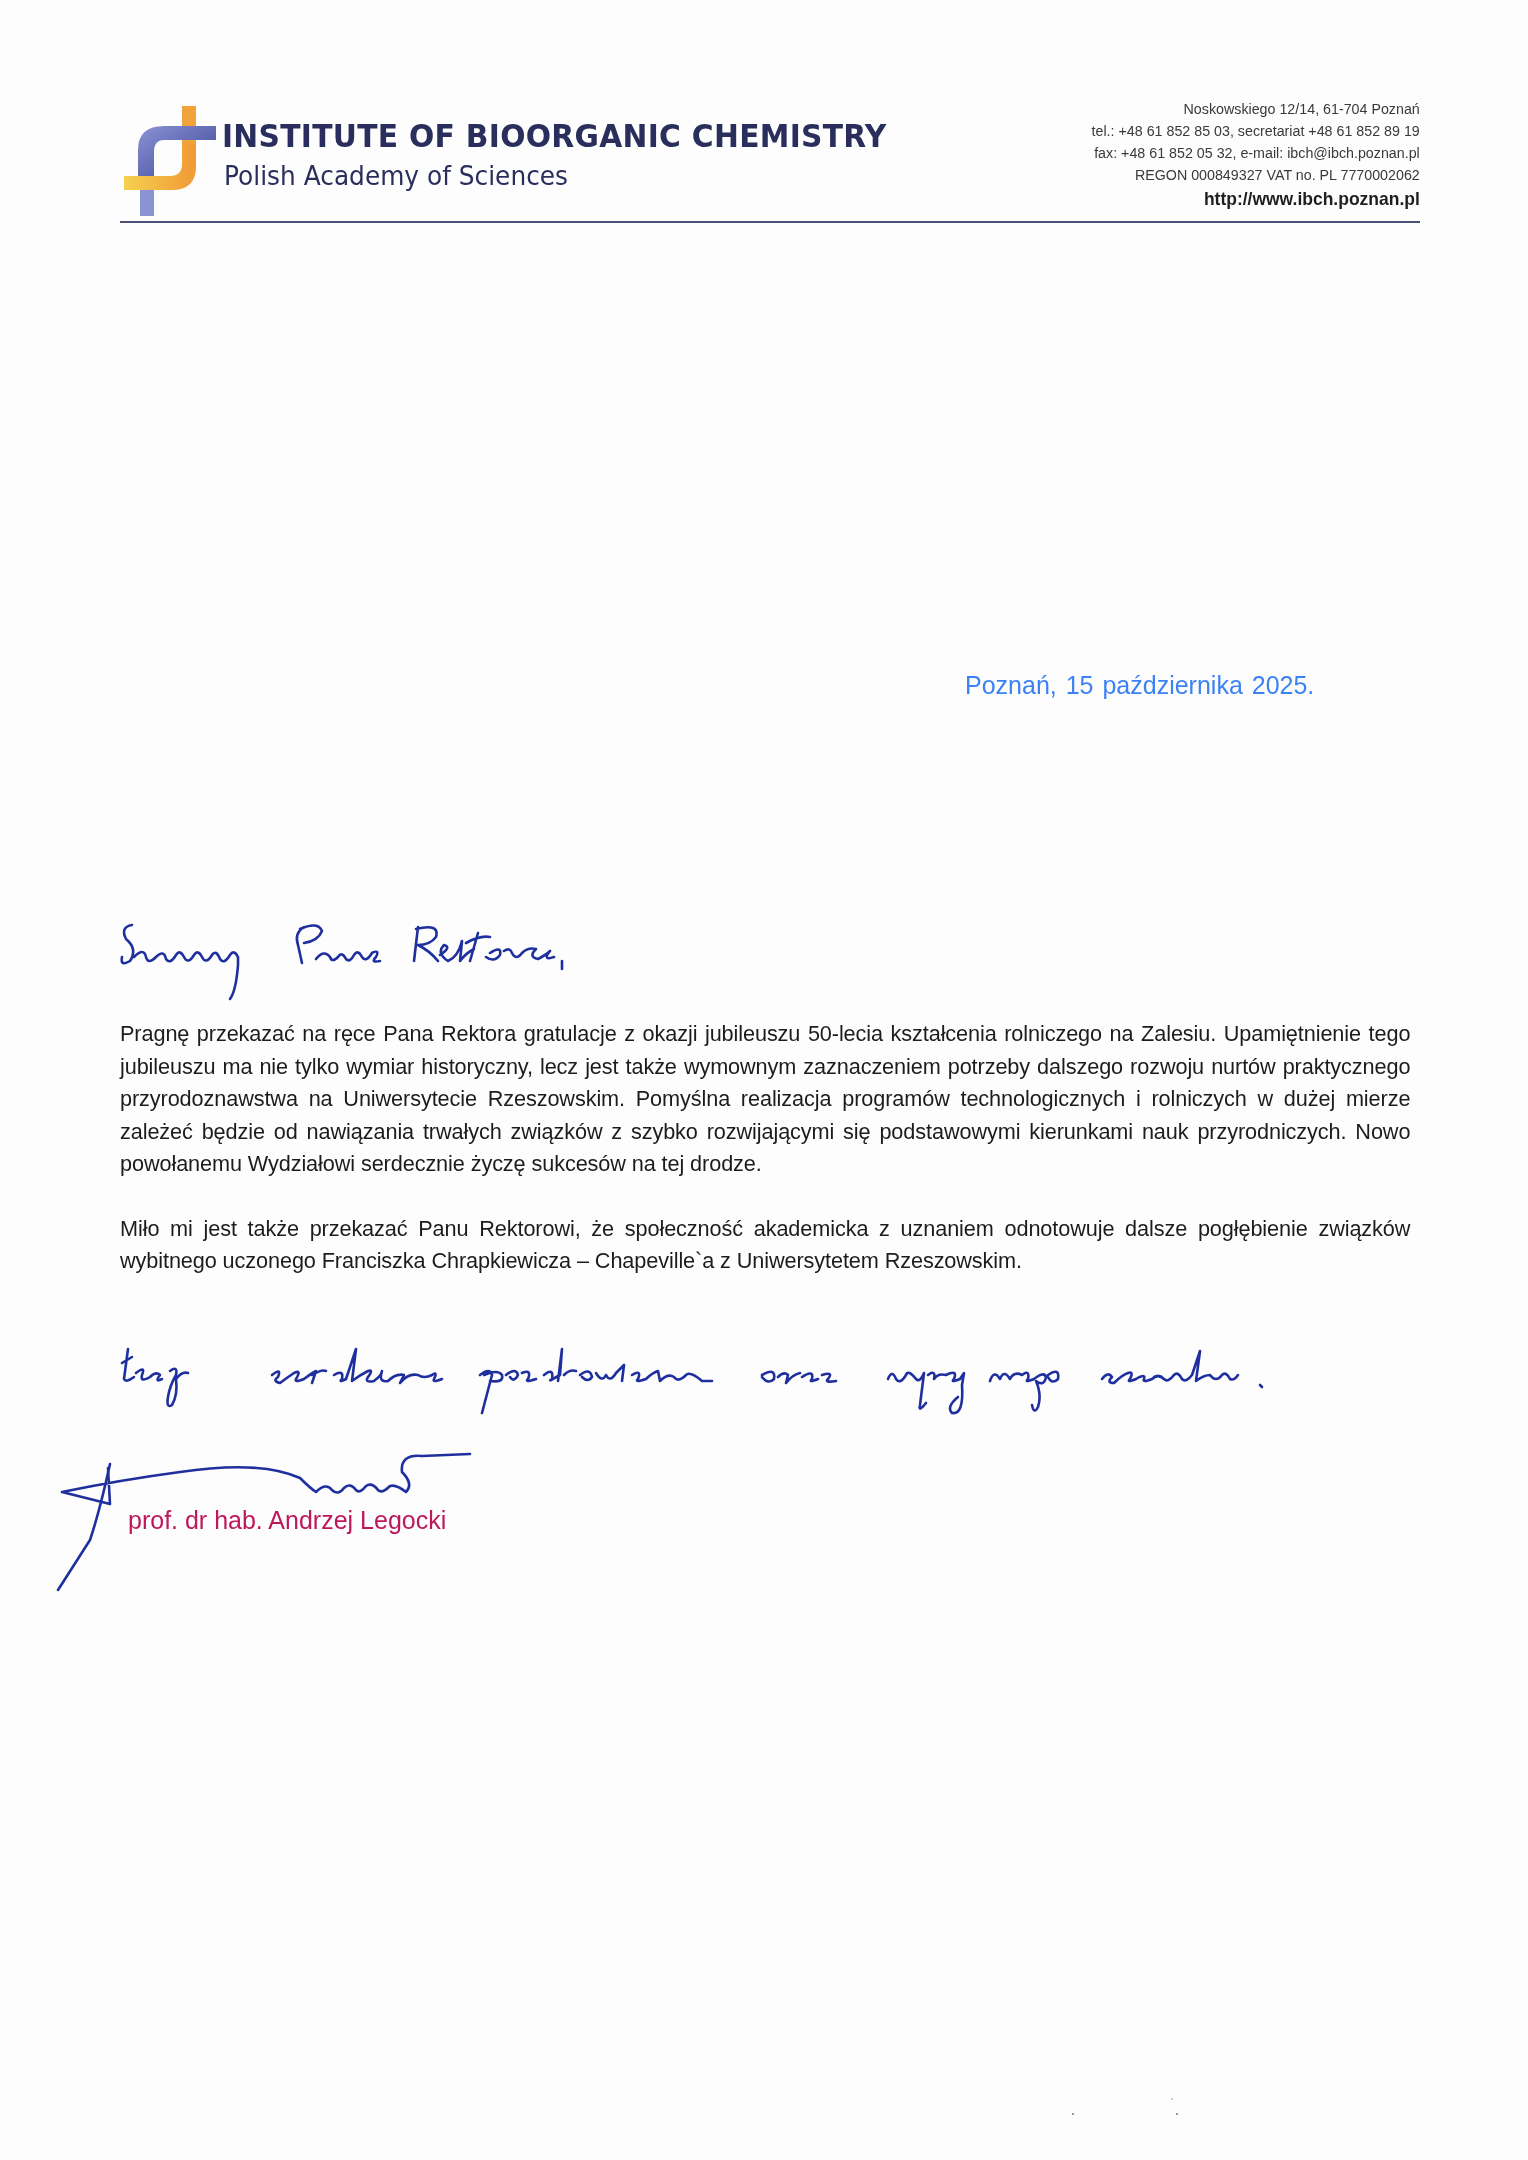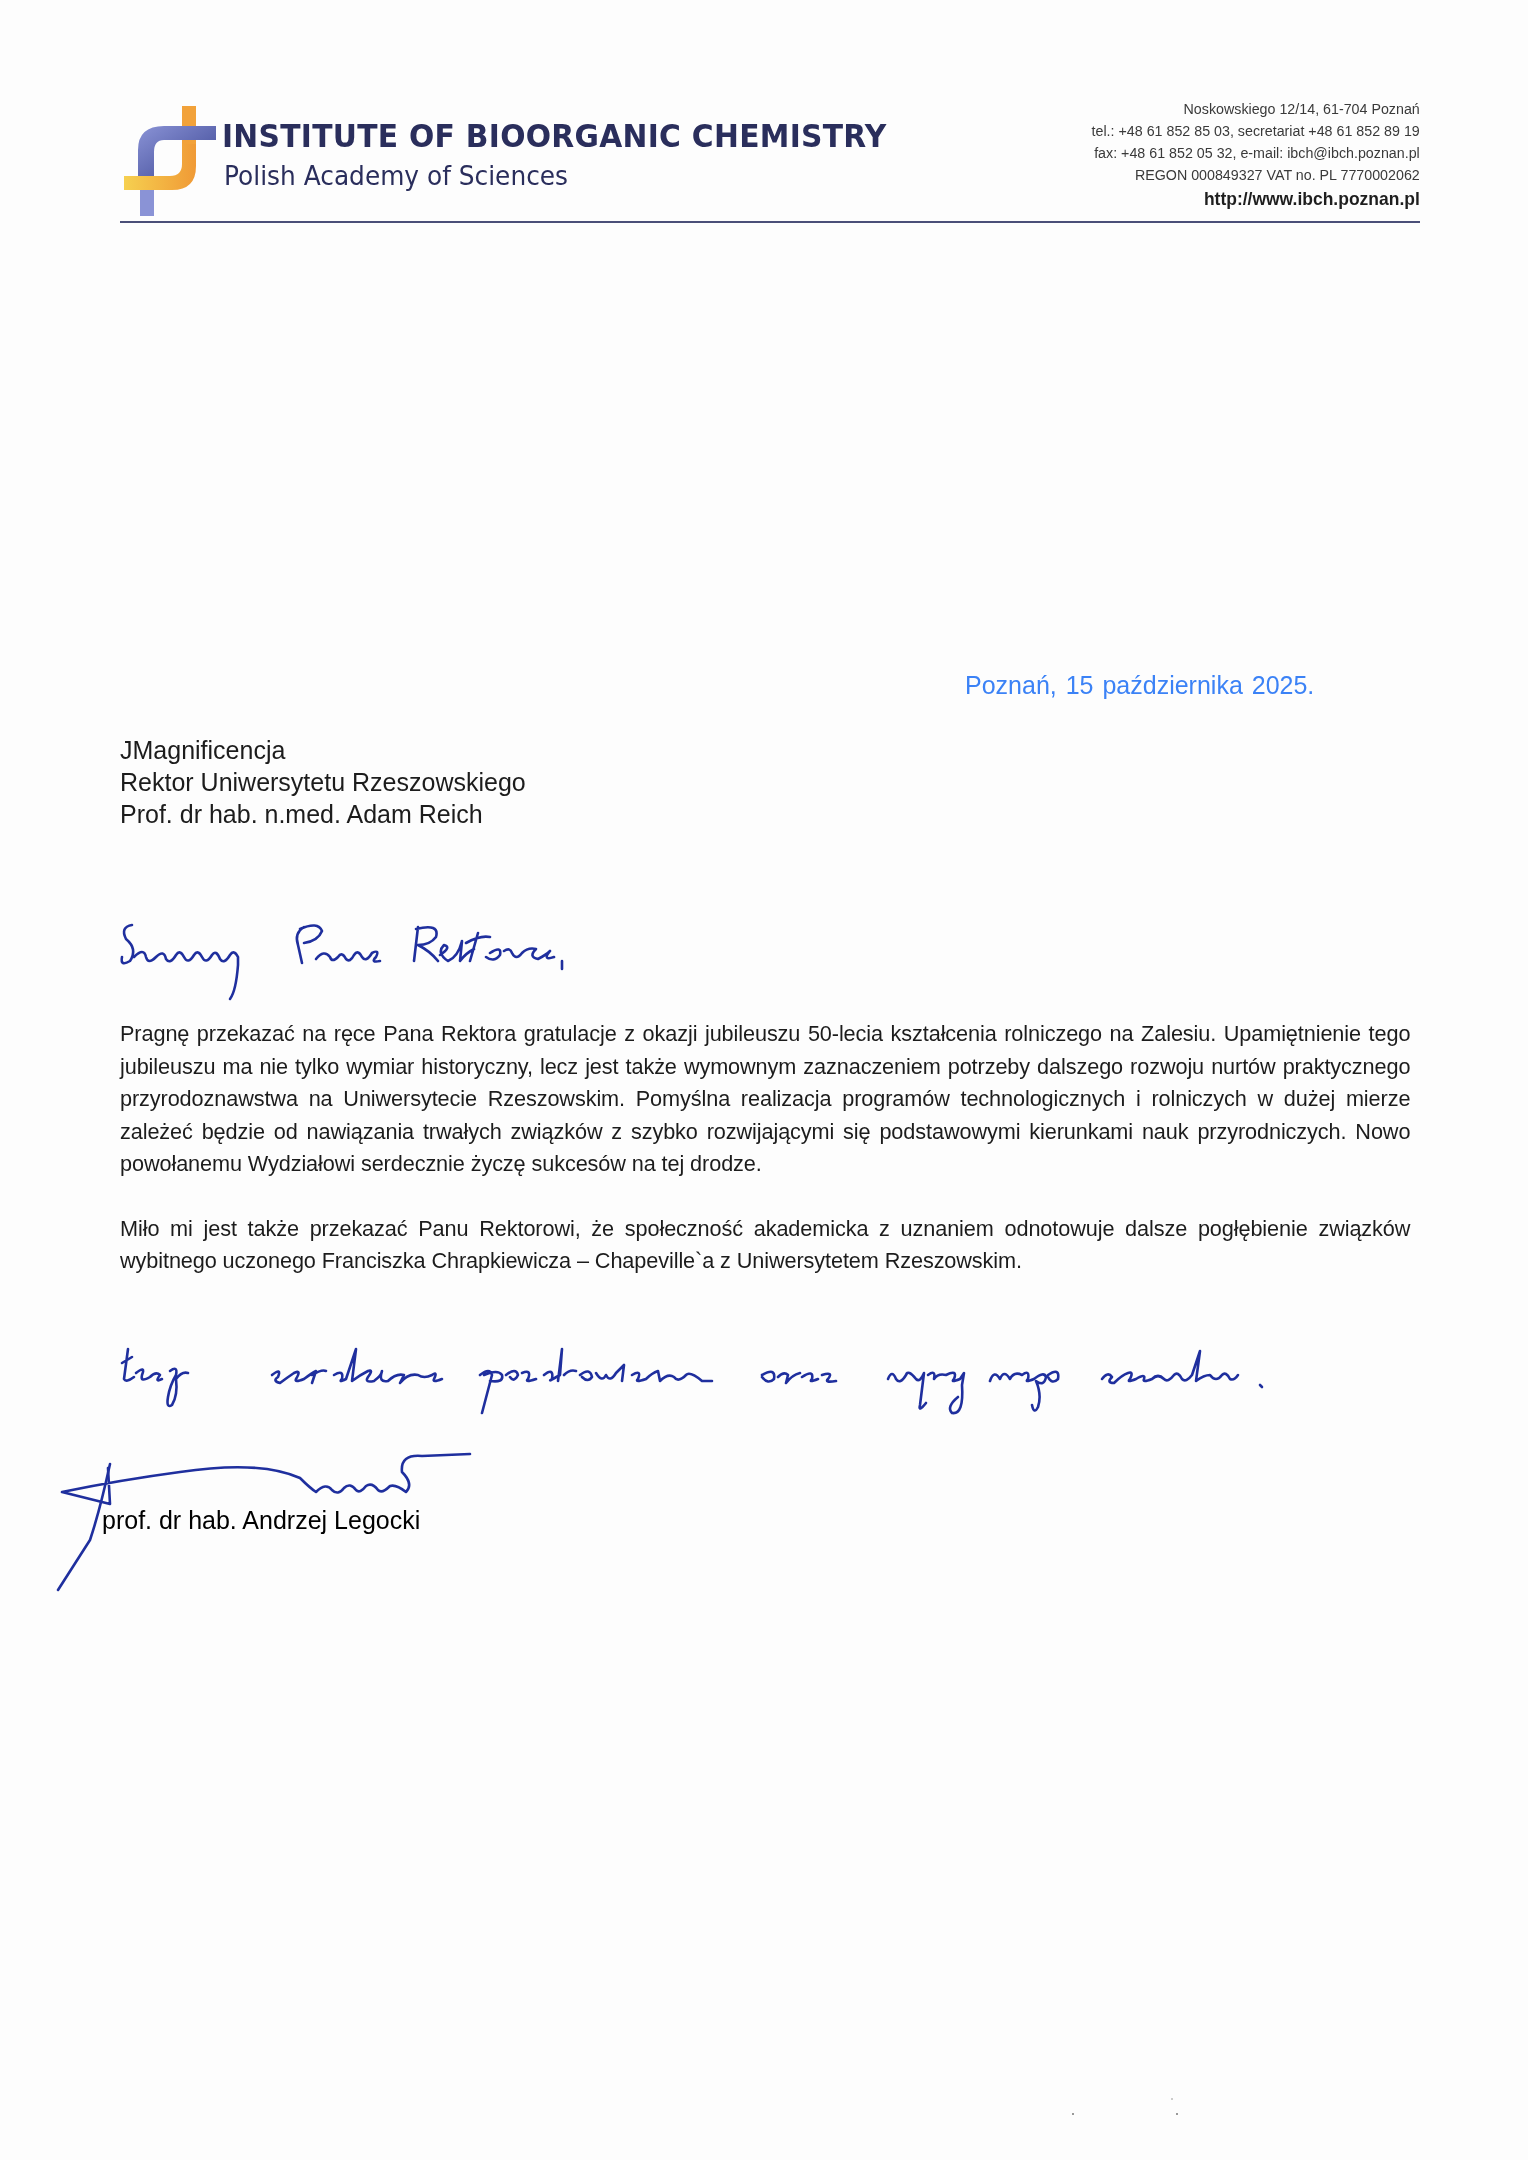--- a/index.html
+++ b/index.html
@@ -130,24 +130,24 @@
     .body-text p {
       margin: 0 0 32px 0;
       transform: scaleX(0.985);
       transform-origin: left top;
       width: 1310px;
     }
 
     
     .signatory {
       position: absolute;
-      left: 102px; top: 1506px;
+      left: 128px; top: 1506px;
       font-size: 25px;
       white-space: nowrap;
-      color: #000000;
+      color: #be185d;
     }
 
     
     .speck {
       position: absolute;
       width: 2px; height: 2px;
       background: #777;
       border-radius: 1px;
     }
   </style>
@@ -185,25 +185,20 @@
       <span class="line">tel.: +48 61 852 85 03,  secretariat +48 61 852 89 19</span>
       <span class="line">fax: +48 61 852 05 32,  e-mail: ibch@ibch.poznan.pl</span>
       <span class="line">REGON 000849327   VAT no. PL 7770002062</span>
       <span class="line url">http://www.ibch.poznan.pl</span>
     </div>
   </div>
   <div class="rule"></div>
 
   <div class="date">Poznań,  15 października 2025.</div>
 
-  <div class="addressee">
-    <span class="line">JMagnificencja</span>
-    <span class="line">Rektor Uniwersytetu Rzeszowskiego</span>
-    <span class="line">Prof. dr hab. n.med. Adam Reich</span>
-  </div>
 
   <svg class="handwriting salutation-hw" viewBox="0 0 600 100">
     <title>Szanowny Panie Rektorze,</title>
 
     <path class="ink" d="M14 20 Q2 22 8 34 Q20 44 12 56 Q2 62 4 52 M16 52 Q26 42 28 52 Q30 60 38 52 Q46 44 48 54 Q52 60 58 50 Q62 44 66 52 Q70 60 76 50 Q80 44 84 52 Q88 60 94 50 Q98 44 102 54 Q106 60 112 50 Q116 44 120 52 L120 60 Q118 86 112 94"></path>
 
     <path class="ink" d="M186 22 Q176 28 180 40 L184 58 M182 24 Q200 16 204 26 Q200 36 186 38 M198 54 Q206 44 212 52 Q214 58 220 52 Q224 46 228 54 Q232 58 236 50 Q240 44 244 52 Q248 58 254 48 Q262 44 258 52 Q252 58 262 56"></path>
 
     <path class="ink" d="M300 22 L296 56 M298 24 Q322 18 318 32 Q312 40 300 40 Q312 46 320 56 M322 50 Q334 42 326 40 Q318 48 330 56 Q340 52 344 36 L342 56 Q348 48 356 44 M360 28 L352 56 M348 38 Q362 30 372 32 M372 48 Q384 40 382 50 Q376 58 368 52 M386 46 Q392 42 394 48 Q398 56 404 48 Q410 42 418 44 Q410 52 420 54 Q428 50 432 46 Q424 56 436 52 M444 56 L444 64"></path>
   </svg>

